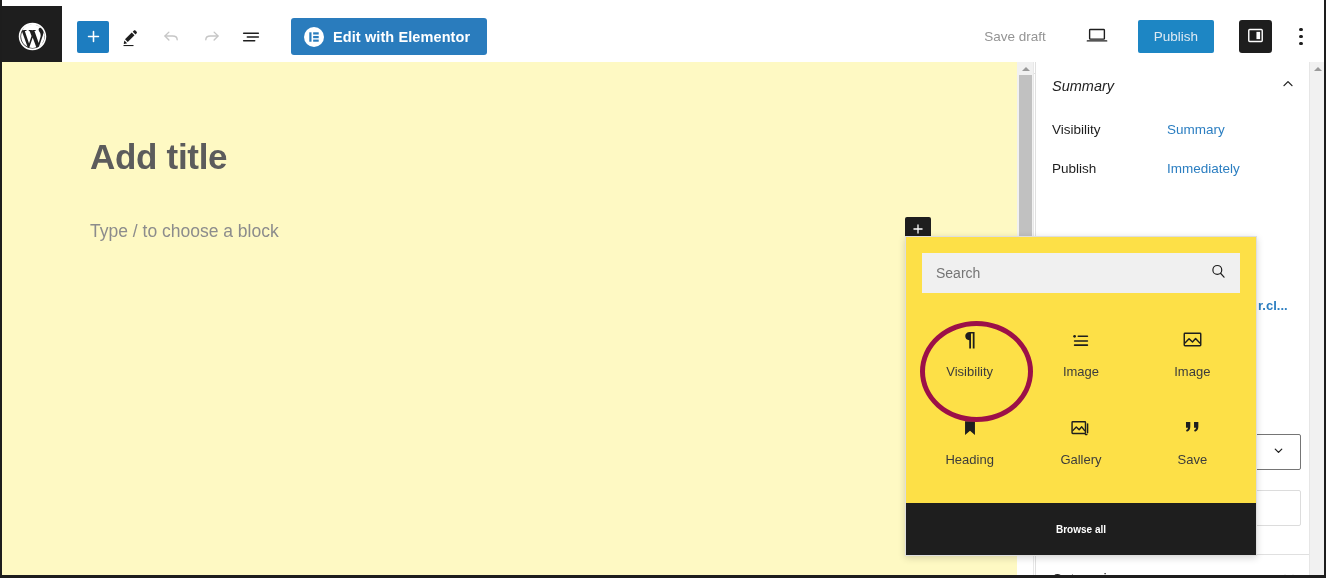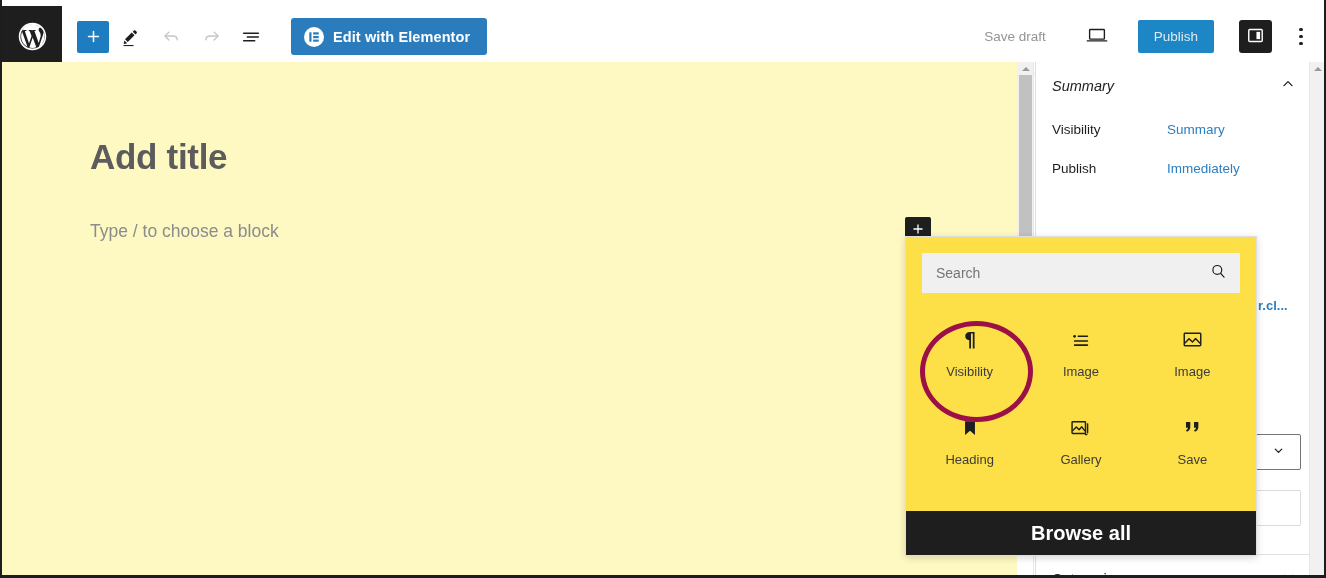--- a/index.html
+++ b/index.html
@@ -306,24 +306,24 @@
     display: flex; flex-direction: column;
     align-items: center; justify-content: center;
     gap: 12px;
     background: none; border: none; cursor: pointer;
     font-family: "Liberation Sans", sans-serif;
   }
   .ins-item-icon { height: 24px; display: flex; align-items: center; justify-content: center; }
   .ins-item-label { font-size: 13px; color: #3c3c3c; }
   .ins-browse {
     position: absolute; left: 0; bottom: 0;
-    width: 100%; height: 44px;
+    width: 100%; height: 52px;
     background: #1e1e1e; color: #ffffff;
     border: none; cursor: pointer;
-    font-size: 20px; font-weight: bold;
+    font-size: 10px; font-weight: bold;
     display: flex; align-items: center; justify-content: center;
     font-family: "Liberation Sans", sans-serif;
   }
 
   
   #annotation {
     position: absolute;
     left: 918px; top: 321px;
     width: 113px; height: 101px;
     border: 5px solid #9c1048;

